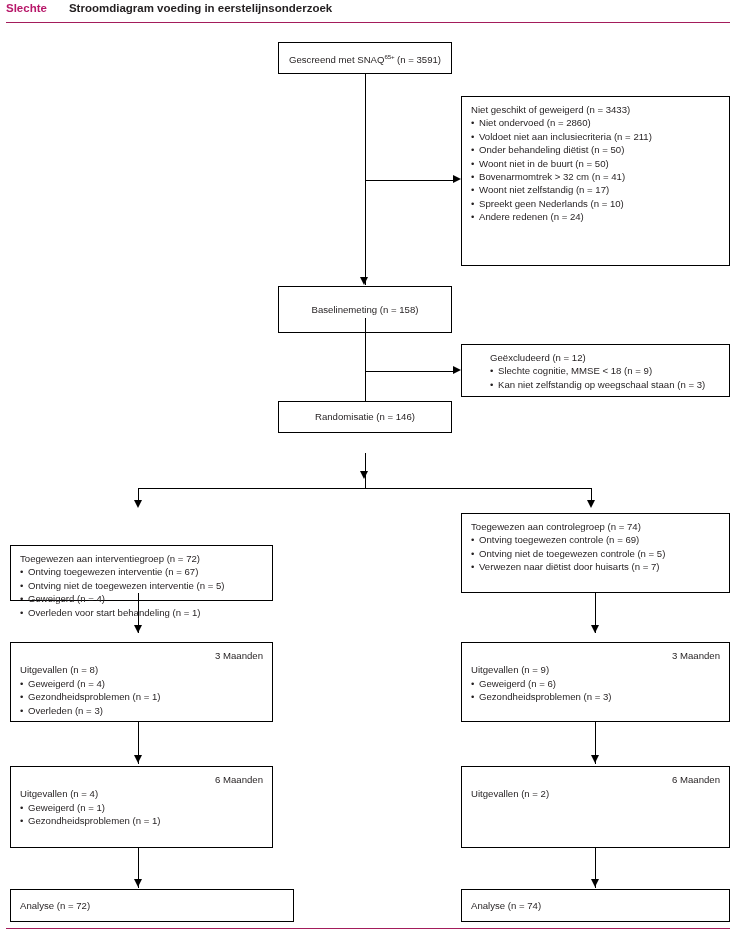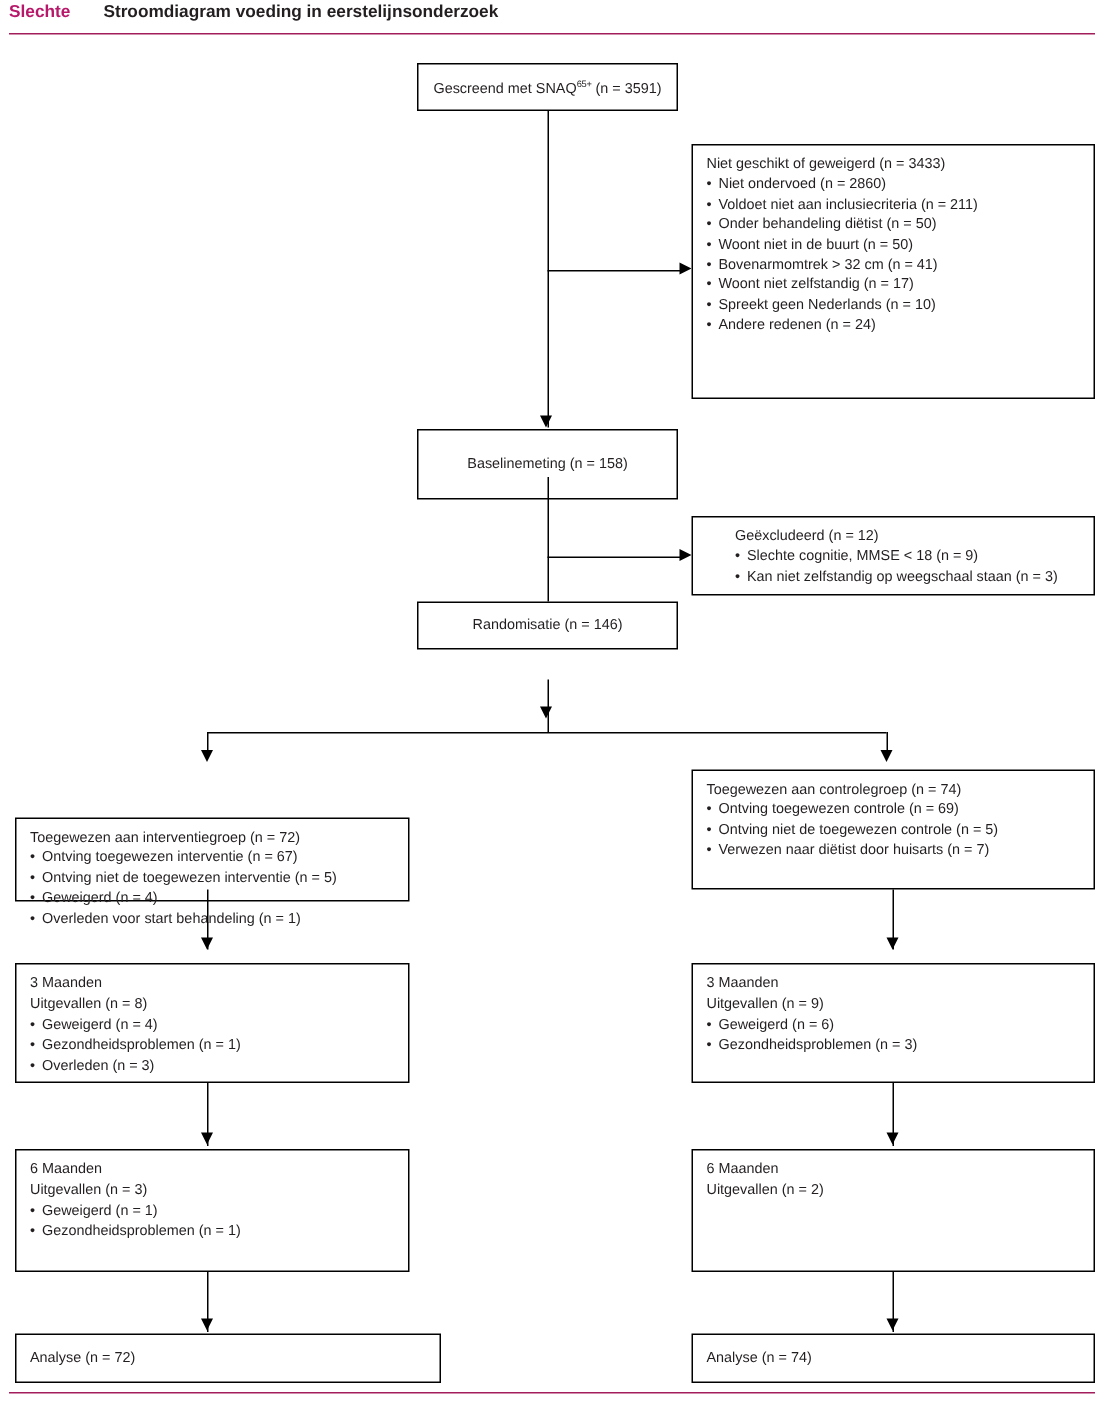--- a/index.html
+++ b/index.html
@@ -45,21 +45,21 @@
   }
   .node .hdr{display:block;}
   .node ul{margin:0;padding:0;list-style:none;}
   .node ul li{
     position:relative;padding-left:8px;white-space:nowrap;
   }
   .node ul li:before{
     content:"\2022";position:absolute;left:0;top:0;
   }
   .node .period{
-    display:block;text-align:left;margin-bottom:1px;
+    display:block;text-align:right;margin-bottom:1px;
   }
   sup{font-size:6.2px;vertical-align:super;letter-spacing:-0.2px;}
 
   
   .vline{position:absolute;width:0;border-left:1.1px solid #000;}
   .hline{position:absolute;height:0;border-top:1.1px solid #000;}
   .arrow-down{
     position:absolute;width:0;height:0;
     border-left:4.6px solid transparent;
     border-right:4.6px solid transparent;
@@ -182,21 +182,21 @@
     </ul>
   </div>
 
   <div class="vline" style="left:138px;top:722px;height:42px;"></div>
   <div class="arrow-down" style="left:133.5px;top:755px;"></div>
   <div class="vline" style="left:595px;top:722px;height:42px;"></div>
   <div class="arrow-down" style="left:590.5px;top:755px;"></div>
 
   <div class="node" style="left:10px;top:766px;width:263px;height:82px;">
     <span class="period">6 Maanden</span>
-    <span class="hdr">Uitgevallen (n = 3)</span>
+    <span class="hdr">Uitgevallen (n = 4)</span>
     <ul>
       <li>Geweigerd (n = 1)</li>
       <li>Gezondheidsproblemen (n = 1)</li>
     </ul>
   </div>
 
   <div class="node" style="left:461px;top:766px;width:269px;height:82px;">
     <span class="period">6 Maanden</span>
     <span class="hdr">Uitgevallen (n = 2)</span>
   </div>

